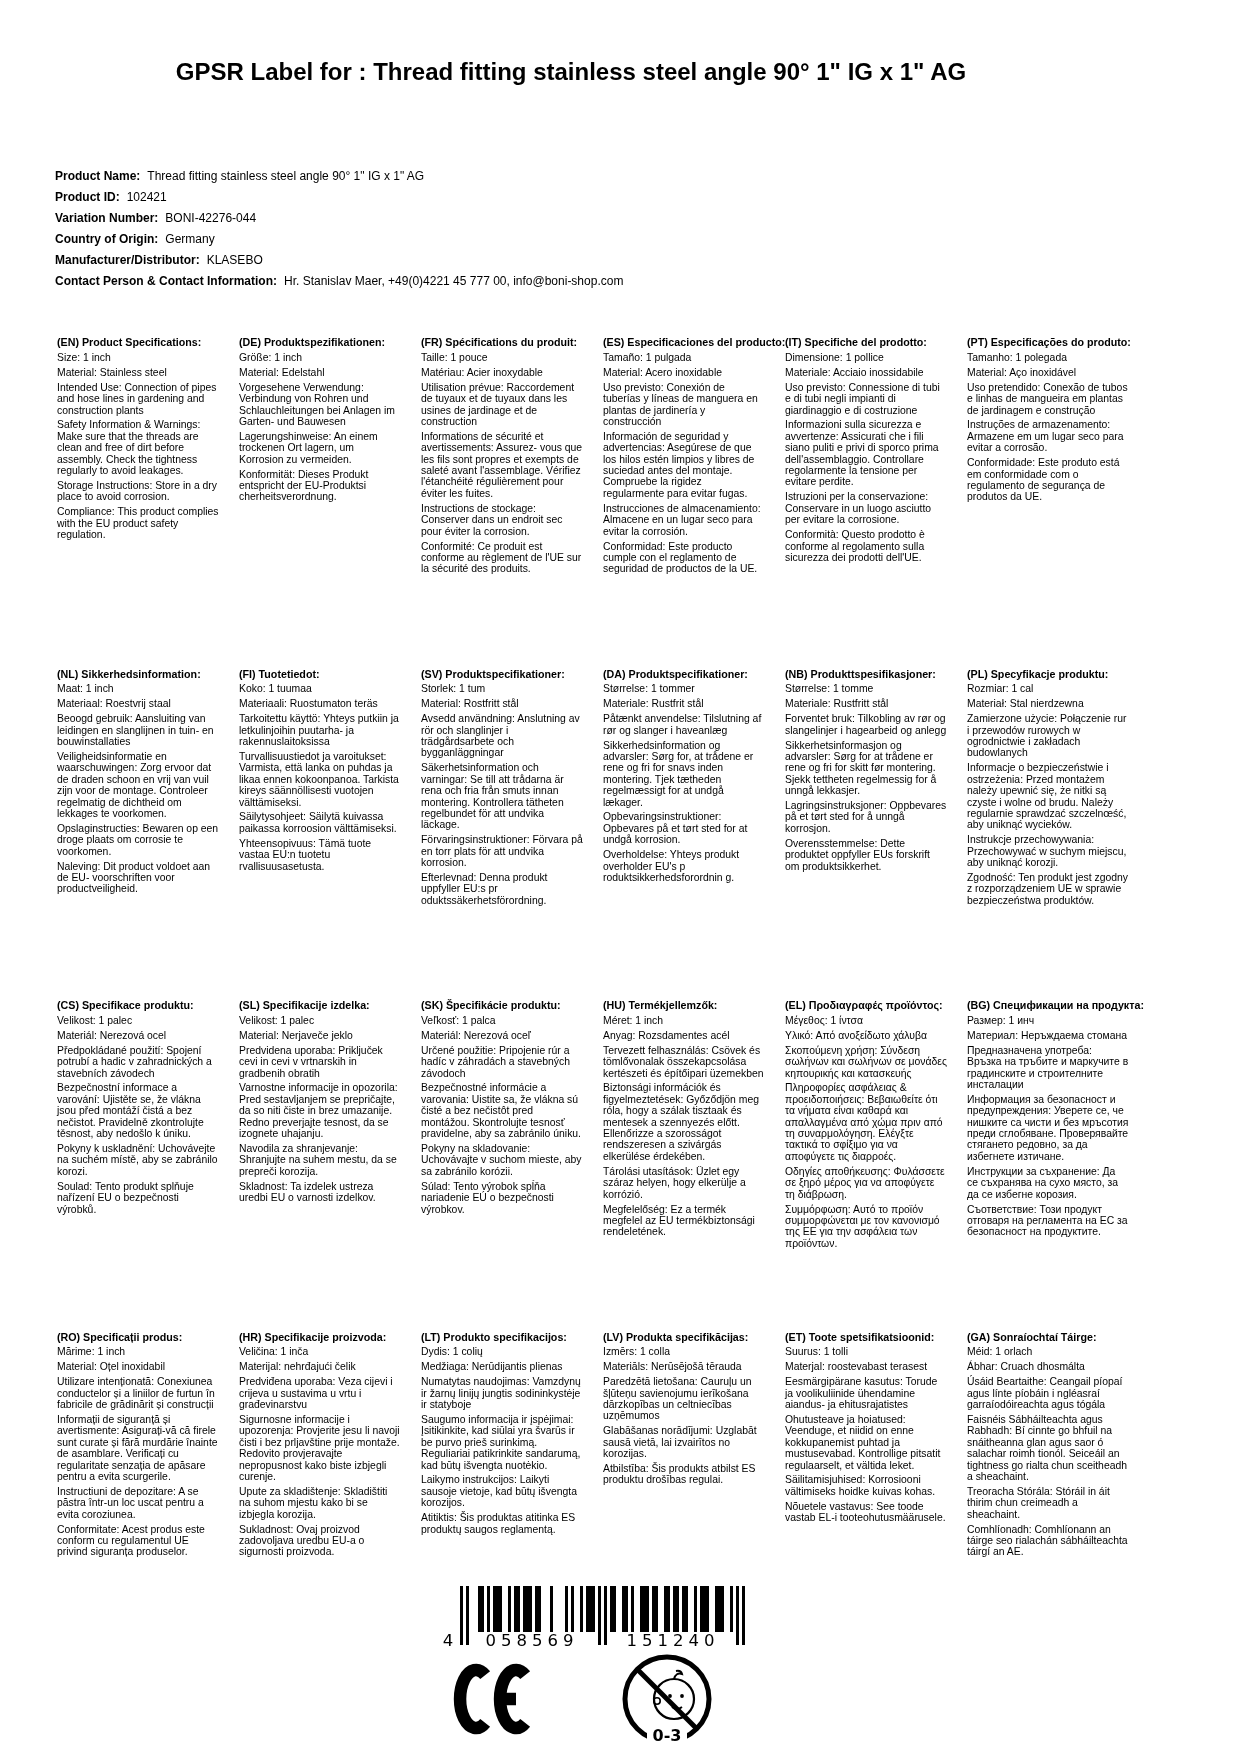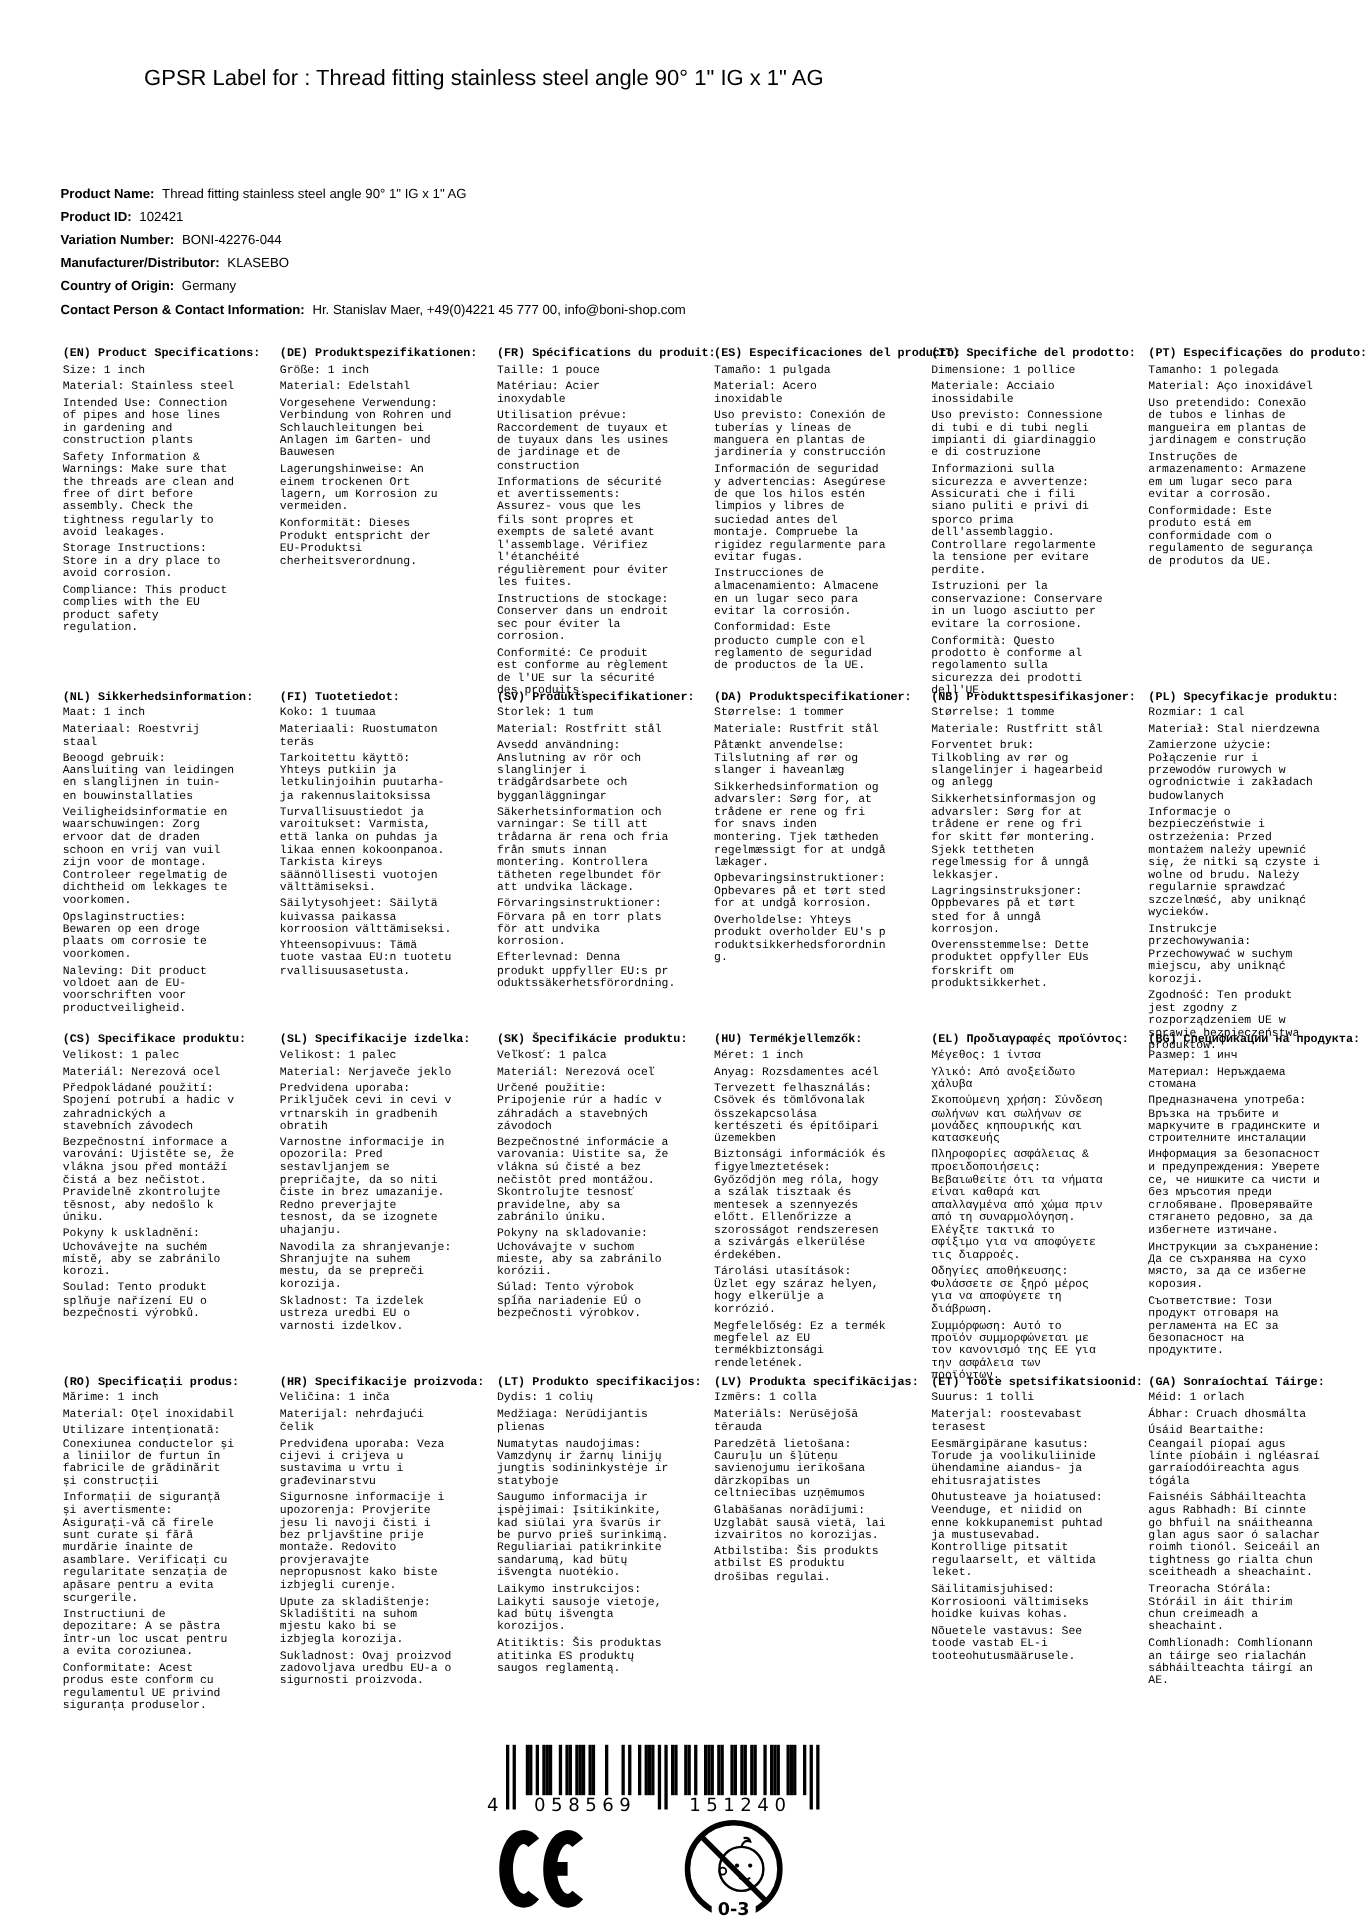--- a/index.html
+++ b/index.html
@@ -3,53 +3,53 @@
 <meta charset="utf-8">
 <style>
   * { margin:0; padding:0; box-sizing:border-box; }
   html, body { background:#ffffff; }
   body {
     width:1241px; height:1754px; position:relative; overflow:hidden;
     color:#000; font-family:"Liberation Sans", sans-serif;
   }
   .title {
     position:absolute; top:56px; left:131px; width:880px;
-    font-weight:normal; font-size:20px; line-height:31px;
+    text-align:center; font-weight:bold; font-size:24px; line-height:31px;
   }
   .product-info {
     position:absolute; top:166px; left:55px;
     font-size:12px; line-height:21px;
   }
   .info-line .info-label { font-weight:bold; margin-right:7px; }
   .spec-grid {
-    position:absolute; top:317px; left:57px;
+    position:absolute; top:337px; left:57px;
     display:grid; grid-template-columns:repeat(6,162px); column-gap:35.4px;
     grid-auto-rows:311.5px;
-    font-family:Liberation Mono, monospace;
-    font-size:10.4px; line-height:11.4px;
+    font-family:Liberation Sans, sans-serif;
+    font-size:10.4px; line-height:11.4px;gap:20px;
   }
   .spec-block { overflow:visible; }
   .spec-header { font-weight:bold; font-size:10.7px; white-space:nowrap; margin-bottom:1px; }
   .spec-p { margin-top:3.5px; }
   .barcode-wrap { position:absolute; top:1586px; left:438px; width:330px; height:64px; }
   .barcode-wrap svg text { font-family:"DejaVu Sans", sans-serif; }
   .ce-mark { position:absolute; top:1662px; left:452px; }
   .age-warning { position:absolute; top:1652px; left:620px; }
 </style>
 </head>
 <body>
 
 <div class="title">GPSR Label for : Thread fitting stainless steel angle 90° 1" IG x 1" AG</div>
 
 <div class="product-info">
     <div class="info-line"><span class="info-label">Product Name:</span><span class="info-value">Thread fitting stainless steel angle 90° 1" IG x 1" AG</span></div>
     <div class="info-line"><span class="info-label">Product ID:</span><span class="info-value">102421</span></div>
     <div class="info-line"><span class="info-label">Variation Number:</span><span class="info-value">BONI-42276-044</span></div>
+    <div class="info-line"><span class="info-label">Country of Origin:</span><span class="info-value">Germany</span></div>
     <div class="info-line"><span class="info-label">Manufacturer/Distributor:</span><span class="info-value">KLASEBO</span></div>
-    <div class="info-line"><span class="info-label">Country of Origin:</span><span class="info-value">Germany</span></div>
     <div class="info-line"><span class="info-label">Contact Person &amp; Contact Information:</span><span class="info-value">Hr. Stanislav Maer, +49(0)4221 45 777 00, info@boni-shop.com</span></div>
   </div>
 
 <div class="spec-grid">
     <div class="spec-block">
       <div class="spec-header">(EN) Product Specifications:</div>
       <div class="spec-p">Size: 1 inch</div>
       <div class="spec-p">Material: Stainless steel</div>
       <div class="spec-p">Intended Use: Connection of pipes and hose lines in gardening and construction plants</div>
       <div class="spec-p">Safety Information &amp; Warnings: Make sure that the threads are clean and free of dirt before assembly. Check the tightness regularly to avoid leakages.</div>

